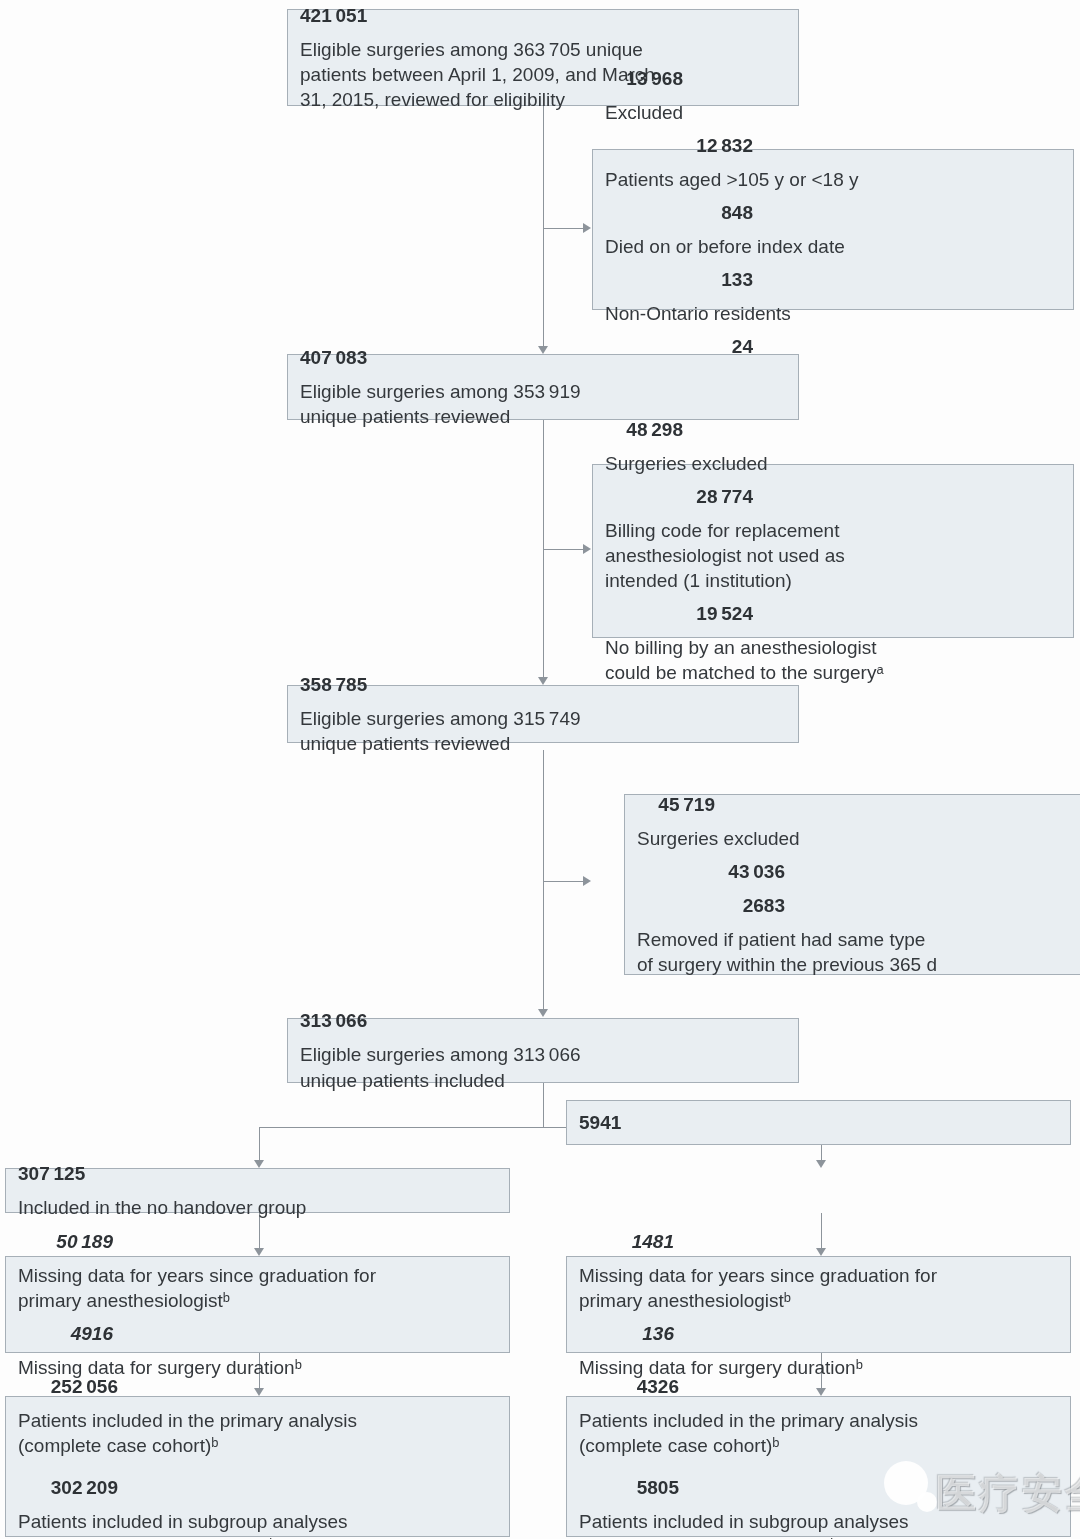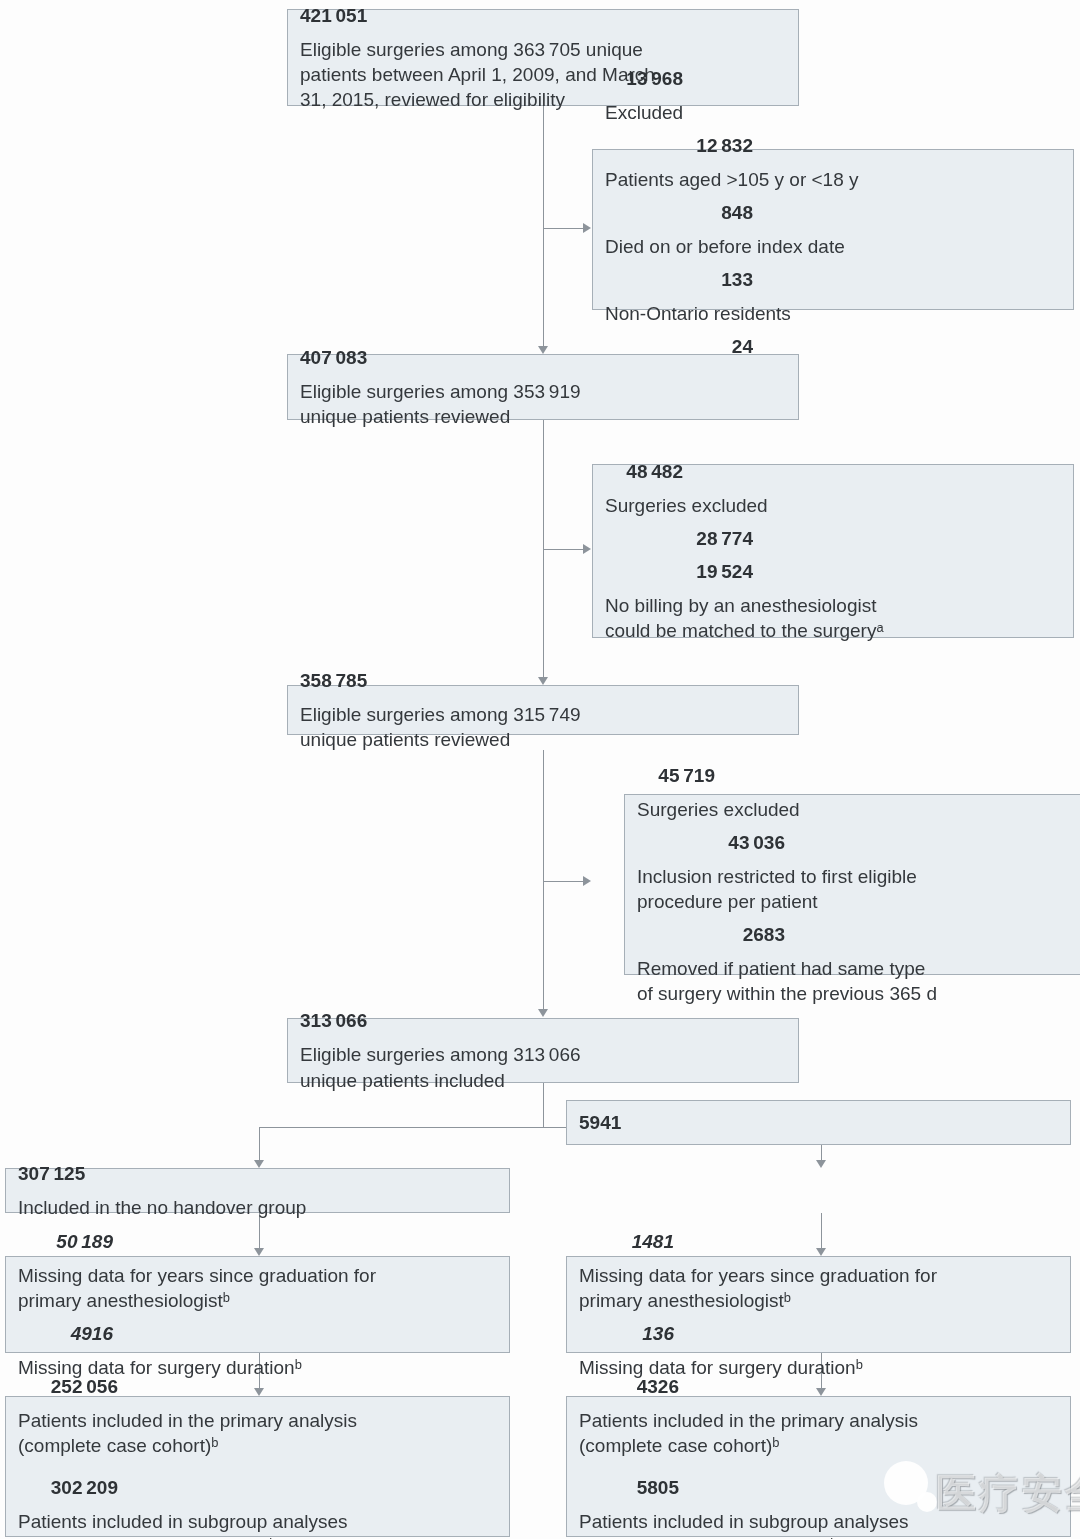--- a/index.html
+++ b/index.html
@@ -108,47 +108,47 @@
 
   <div class="box" style="left:287px;top:354px;width:512px;height:66px">
     <div class="row center-row">
       <span class="num">407 083</span>
       <span class="txt t312">Eligible surgeries among 353 919 unique patients reviewed</span>
     </div>
   </div>
 
   <div class="box" style="left:592px;top:464px;width:482px;height:174px">
     <div class="row">
-      <span class="num n78">48 482</span>
+      <span class="num n78">48 298</span>
       <span class="txt">Surgeries excluded</span>
     </div>
     <div class="row">
       <span class="num n148">28 774</span>
+      <span class="txt" style="width:300px">Billing code for replacement anesthesiologist not used as intended (1 institution)</span>
     </div>
     <div class="row">
       <span class="num n148">19 524</span>
       <span class="txt" style="width:300px">No billing by an anesthesiologist could be matched to the surgeryᵃ</span>
     </div>
   </div>
 
-  <div class="box" style="left:287px;top:685px;width:512px;height:50px">
+  <div class="box" style="left:287px;top:685px;width:512px;height:58px">
     <div class="row center-row">
       <span class="num">358 785</span>
       <span class="txt t312">Eligible surgeries among 315 749 unique patients reviewed</span>
     </div>
   </div>
 
   <div class="box" style="left:624px;top:794px;width:482px;height:181px">
     <div class="row">
       <span class="num n78">45 719</span>
       <span class="txt">Surgeries excluded</span>
     </div>
     <div class="row">
       <span class="num n148">43 036</span>
-      <span class="txt" style="width:300px">Inclusion restricted to first eligible procedure per patient</span>
     </div>
     <div class="row">
       <span class="num n148">2683</span>
       <span class="txt" style="width:300px">Removed if patient had same type of surgery within the previous 365 d</span>
     </div>
   </div>
 
   <div class="box" style="left:287px;top:1018px;width:512px;height:65px">
     <div class="row center-row">
       <span class="num">313 066</span>

